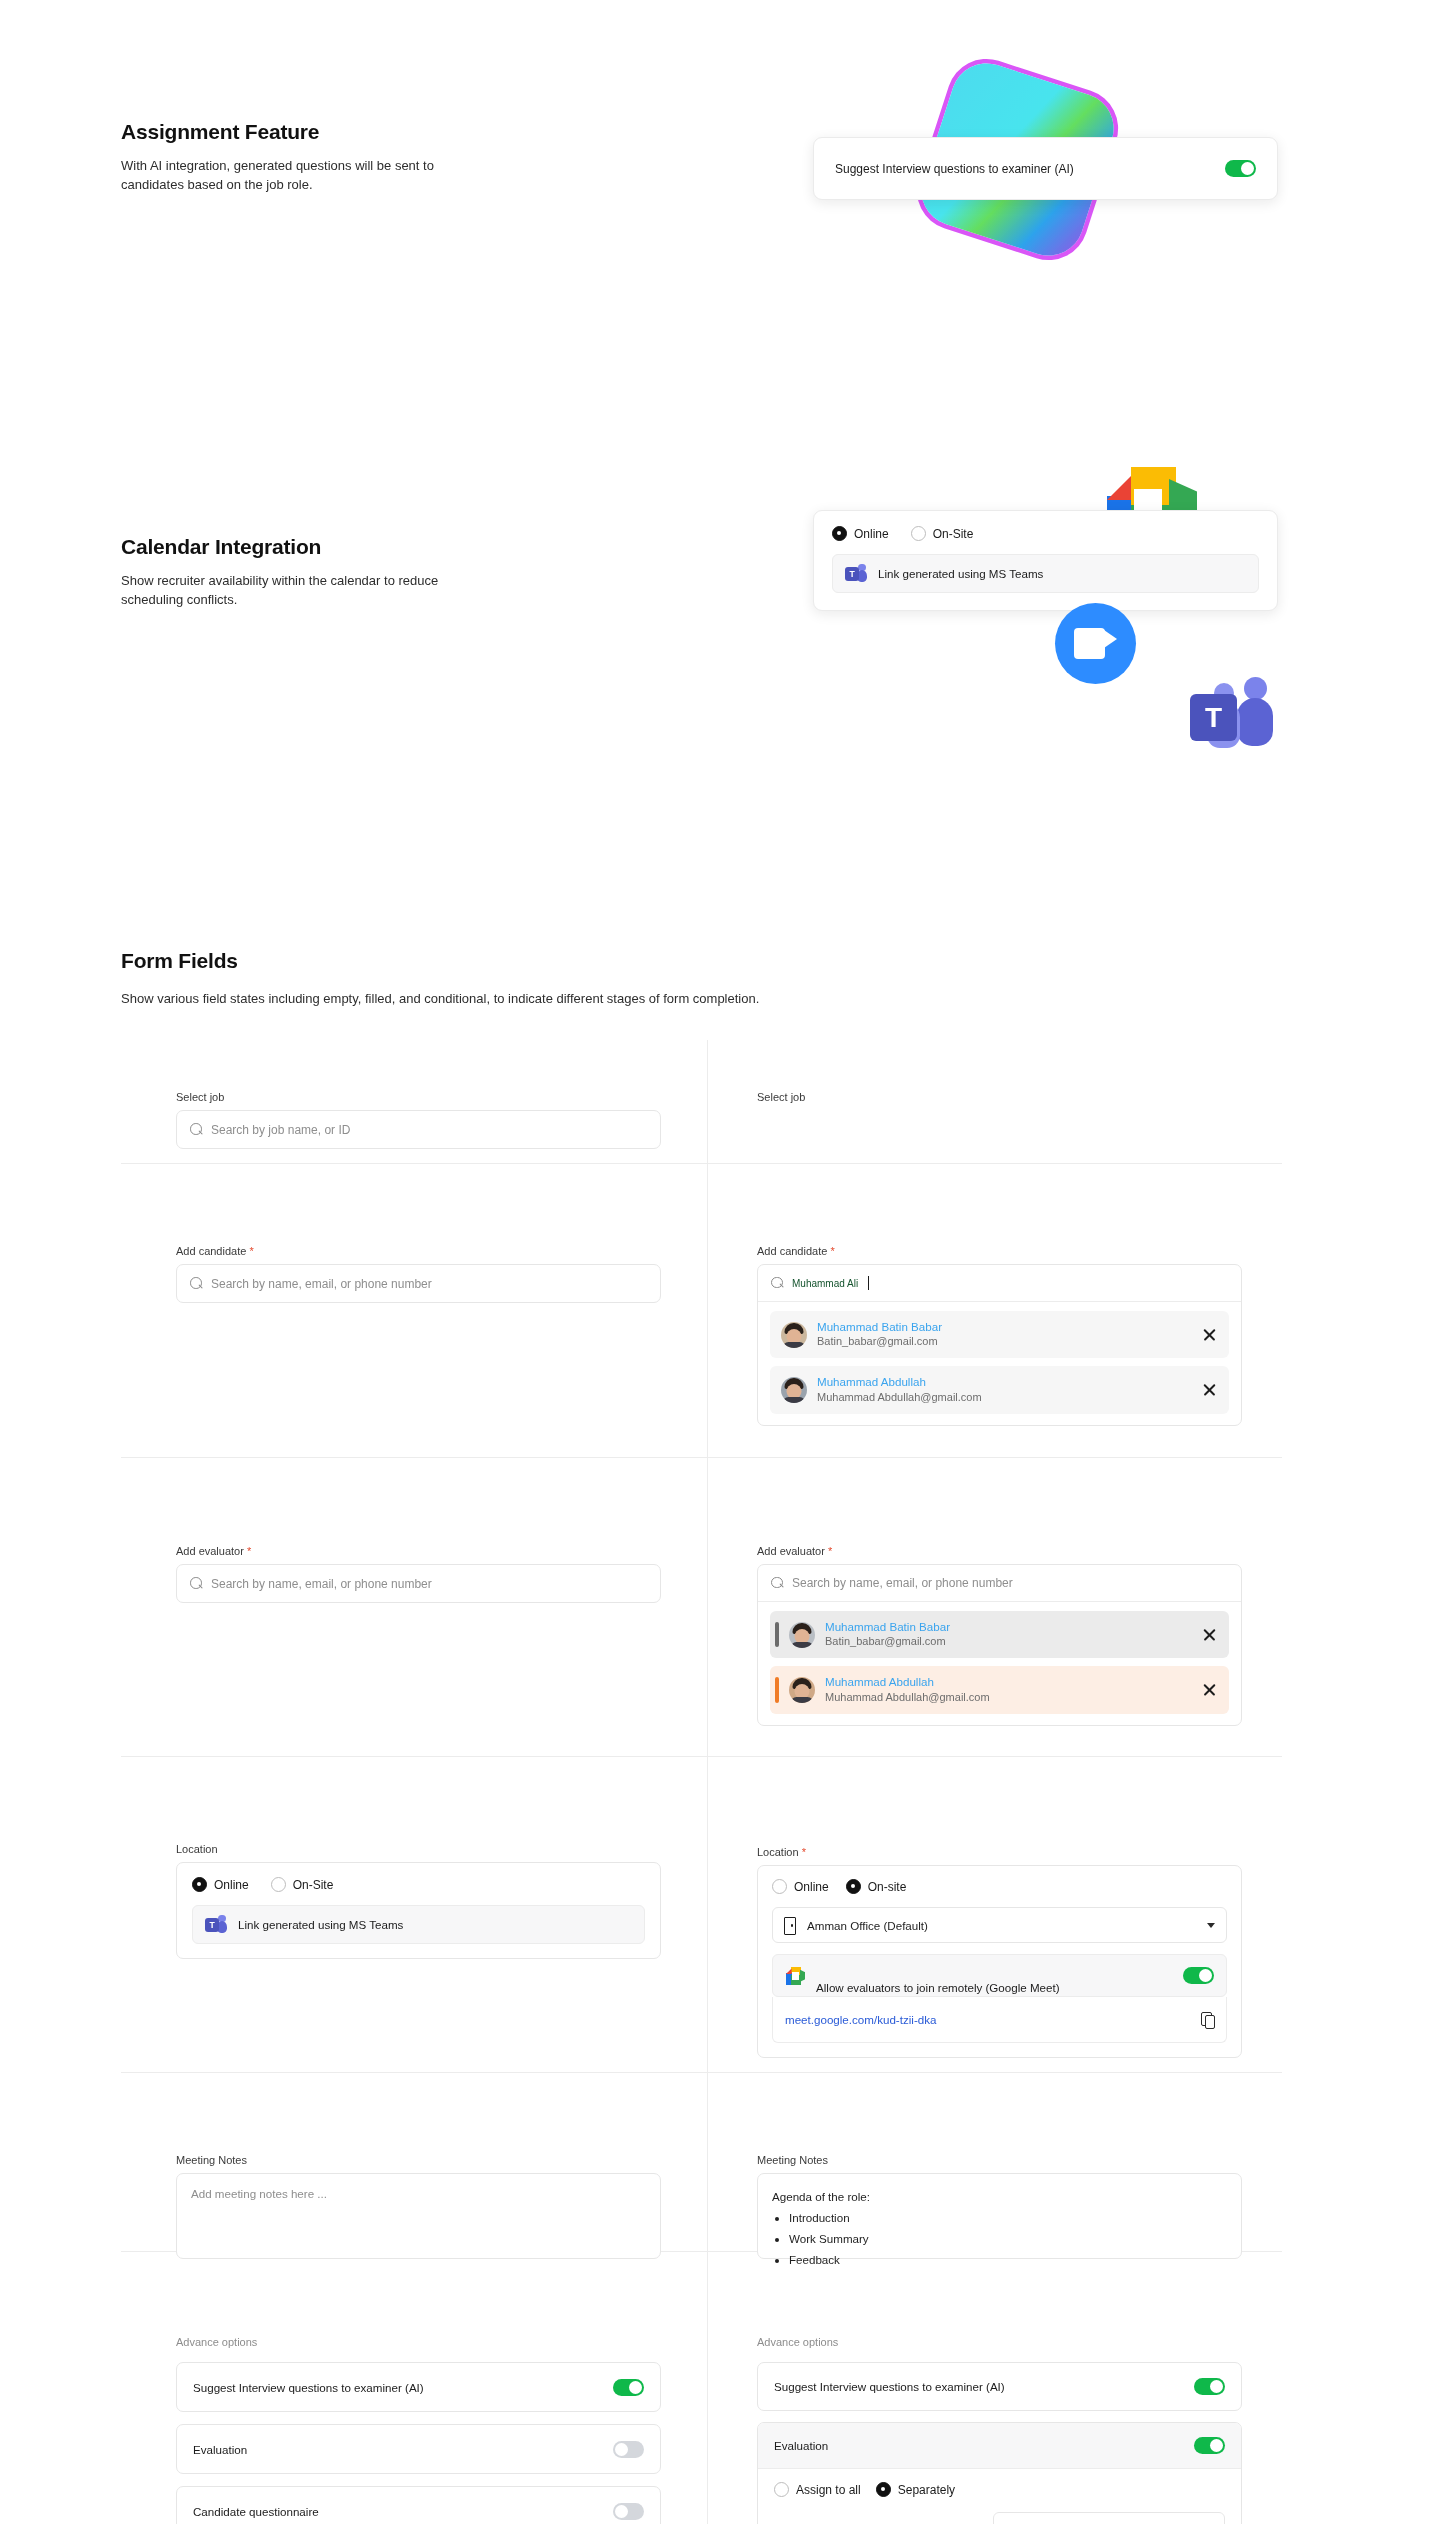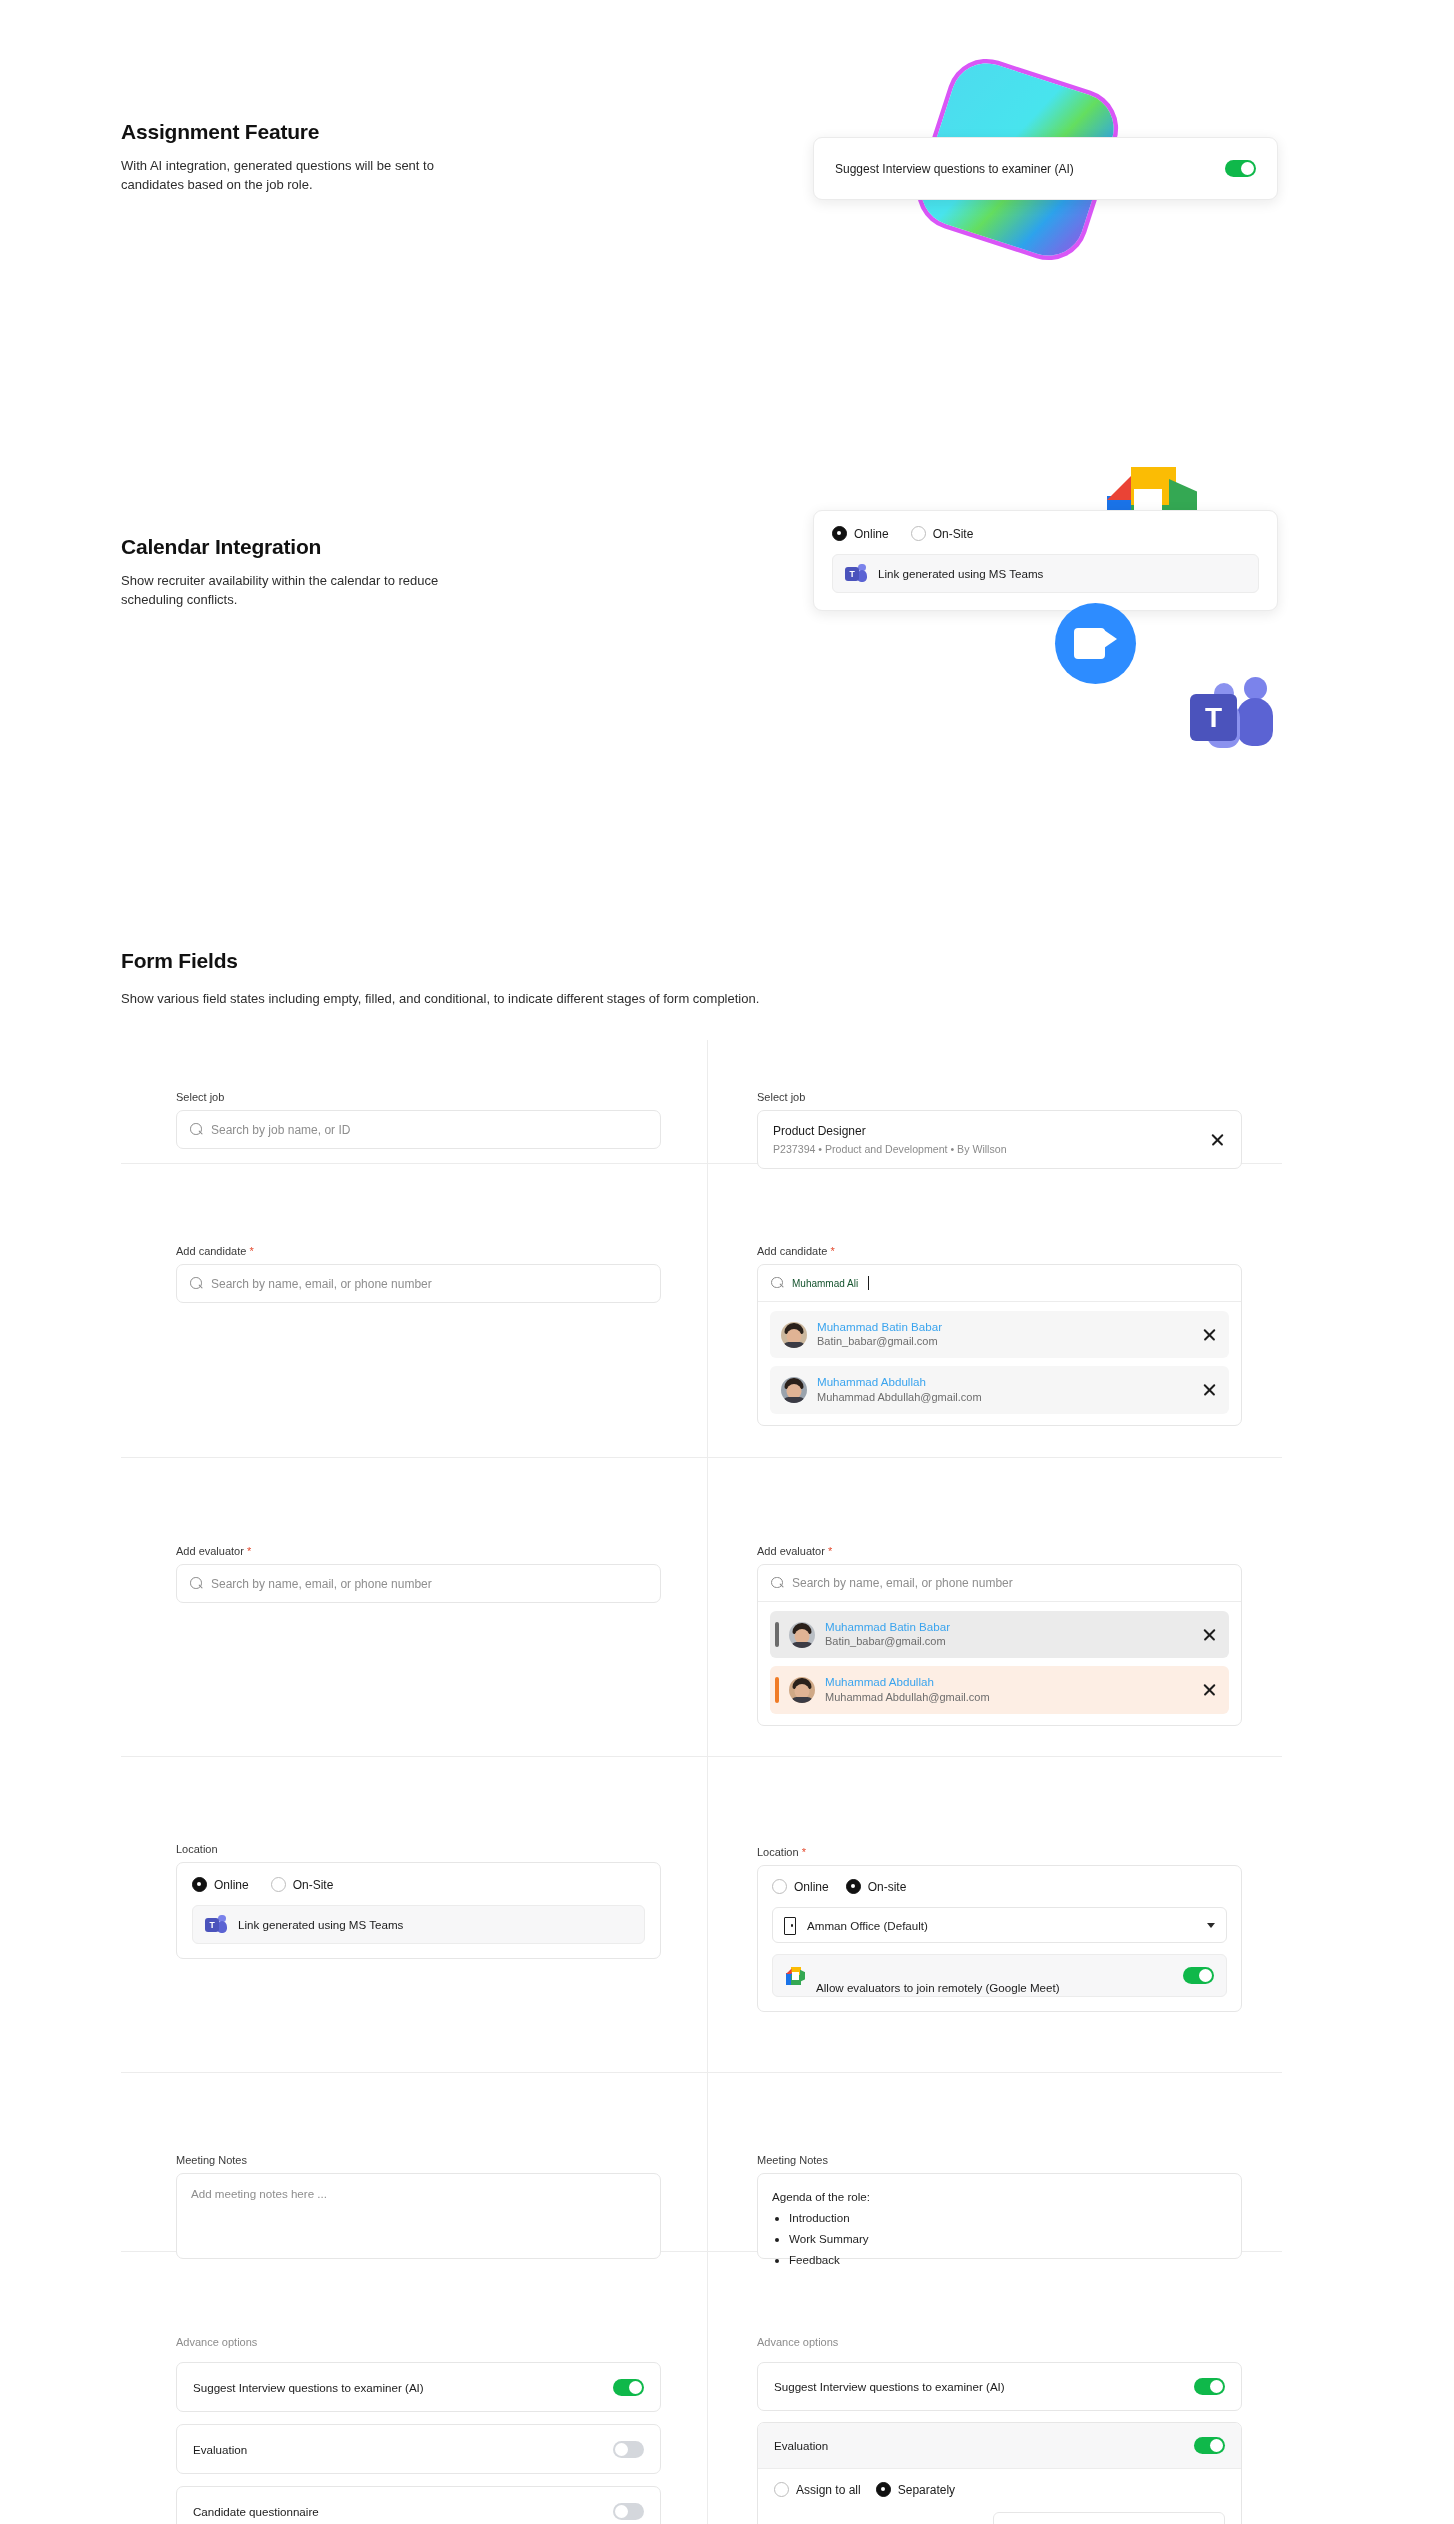--- a/index.html
+++ b/index.html
@@ -281,27 +281,20 @@
   <div class="card row-between" style="height:50px;padding:0 16px;">
     <span style="font-size:11.6px;">Candidate questionnaire</span>
     <span class="toggle off">
         <span class="knob"></span>
       </span>
   </div>
 </div>
 
 <div class="abs" style="left:757px;top:1091px;width:485px;">
   <span class="label">Select job</span>
-  <div class="card row-between" style="padding:13px 15px;">
-    <span style="display:block;">
-      <span style="display:block;font-size:12px;color:#1b1b1b;">Product Designer</span>
-      <span style="display:block;font-size:10.6px;color:#8b8b8b;margin-top:5px;">P237394 • Product and Development • By Willson</span>
-    </span>
-    <span class="ico-x"></span>
-  </div>
 </div>
 
 <div class="abs" style="left:757px;top:1245px;width:485px;">
   <span class="label">
     <span>Add candidate</span>
     <span class="req">*</span>
   </span>
   <div class="card" style="overflow:hidden;">
     <div style="display:flex;align-items:center;gap:8px;padding:0 13px;height:37px;border-bottom:0.5px solid #ececec;">
       <span class="ico-search"></span>
@@ -418,20 +411,24 @@
           <span class="m-green" style="left:6px;top:8.6px;width:10px;height:9.6px;"></span>
           <span class="m-green" style="left:14.6px;top:3px;width:5.6px;height:12.6px;clip-path:polygon(0 0,100% 22%,100% 78%,0 100%);"></span>
           <span class="m-white" style="left:7px;top:5px;width:6.6px;height:8px;"></span>
         </span>
         <span style="font-size:11.6px;color:#1b1b1b;margin-top:24px;">Allow evaluators to join remotely (Google Meet)</span>
       </span>
       <span class="toggle on">
           <span class="knob"></span>
         </span>
     </div>
+    <div class="row-between" style="margin-top:0;border:0.5px solid #ececec;border-top:none;border-radius:0 0 6px 6px;height:46px;padding:0 12px;">
+      <span class="link">meet.google.com/kud-tzii-dka</span>
+      <span class="ico-copy"></span>
+    </div>
   </div>
 </div>
 
 <div class="abs" style="left:757px;top:2154px;width:485px;">
   <span class="label">Meeting Notes</span>
   <div class="notes-ta" style="height:86px;">
     <div class="notes-filled">
       <div>Agenda of the role:</div>
       <ul>
         <li>Introduction</li>

